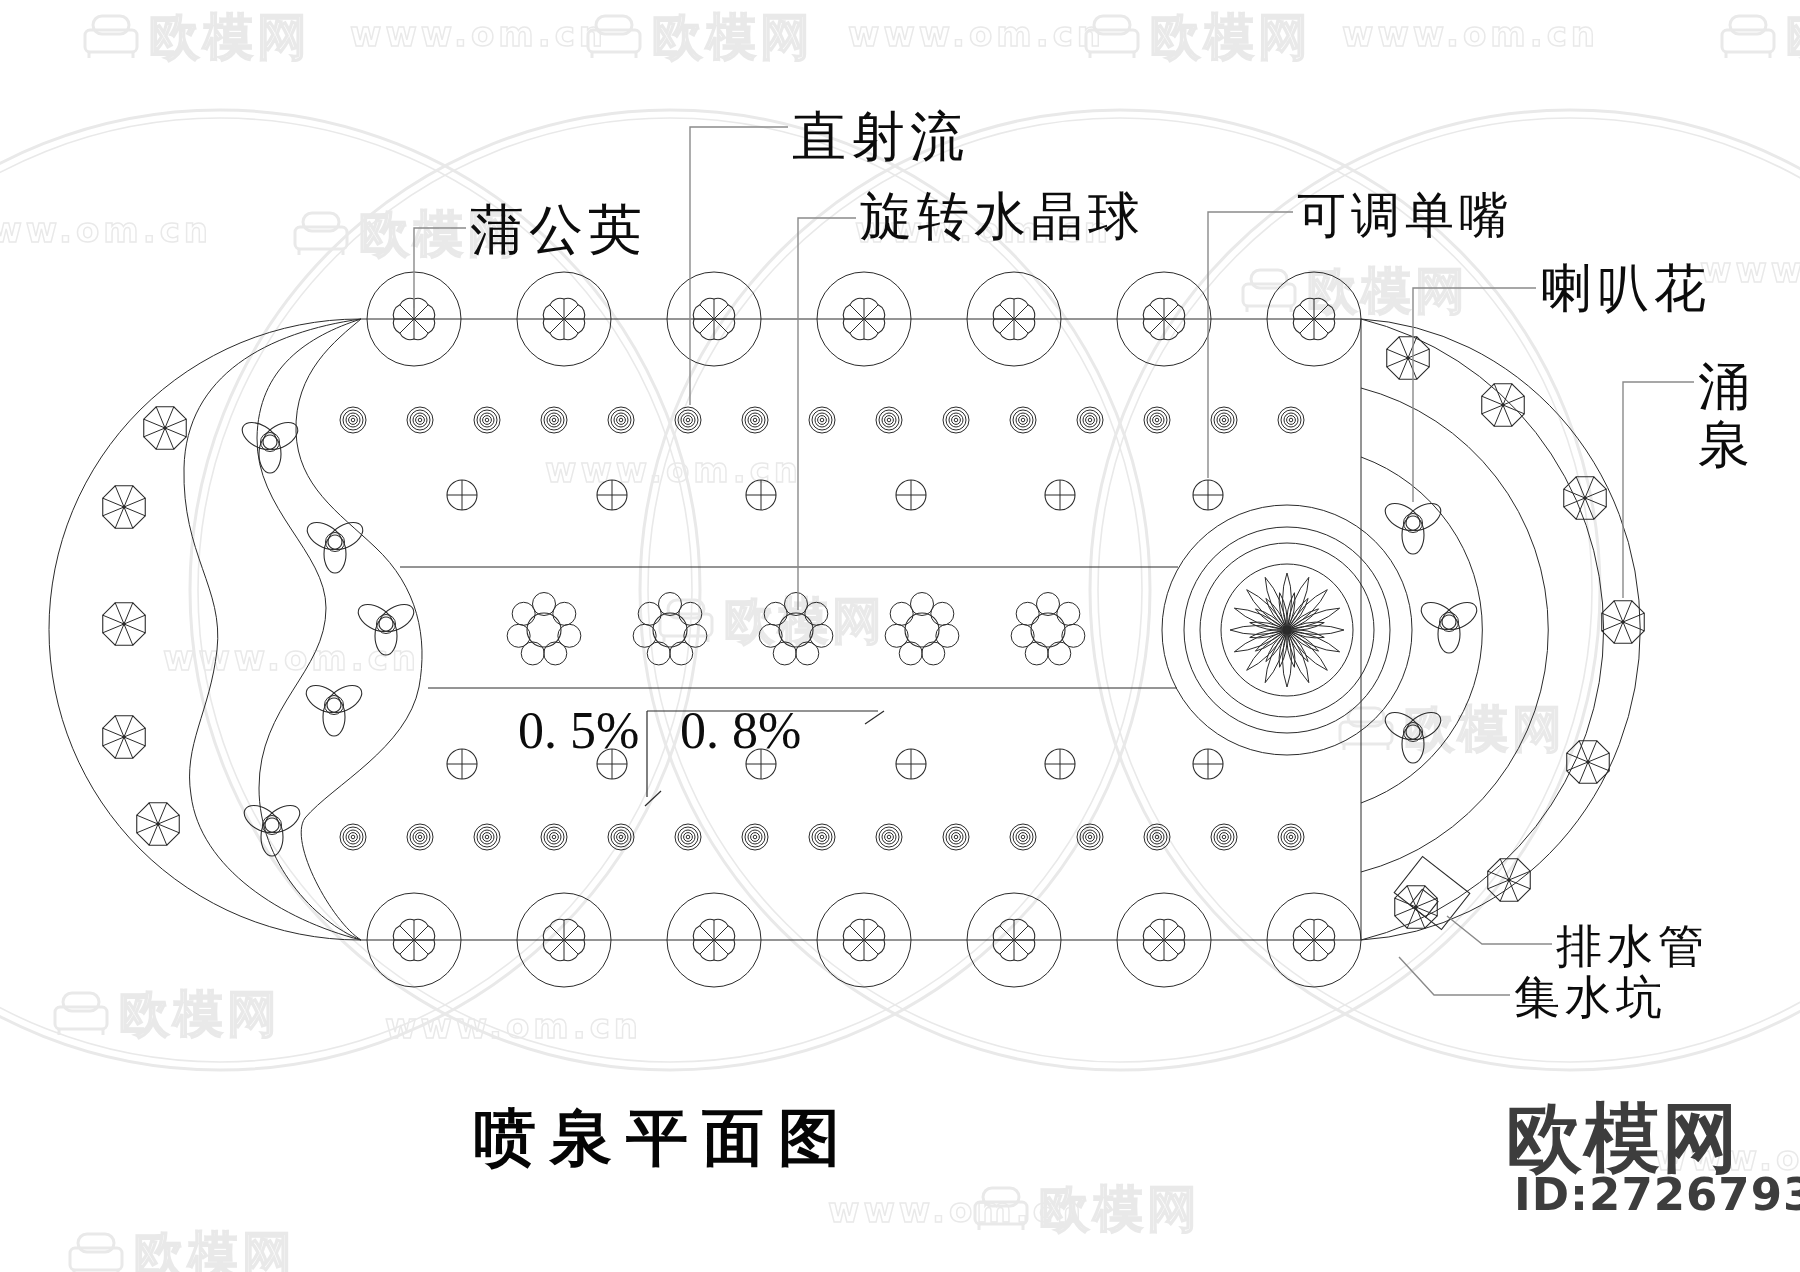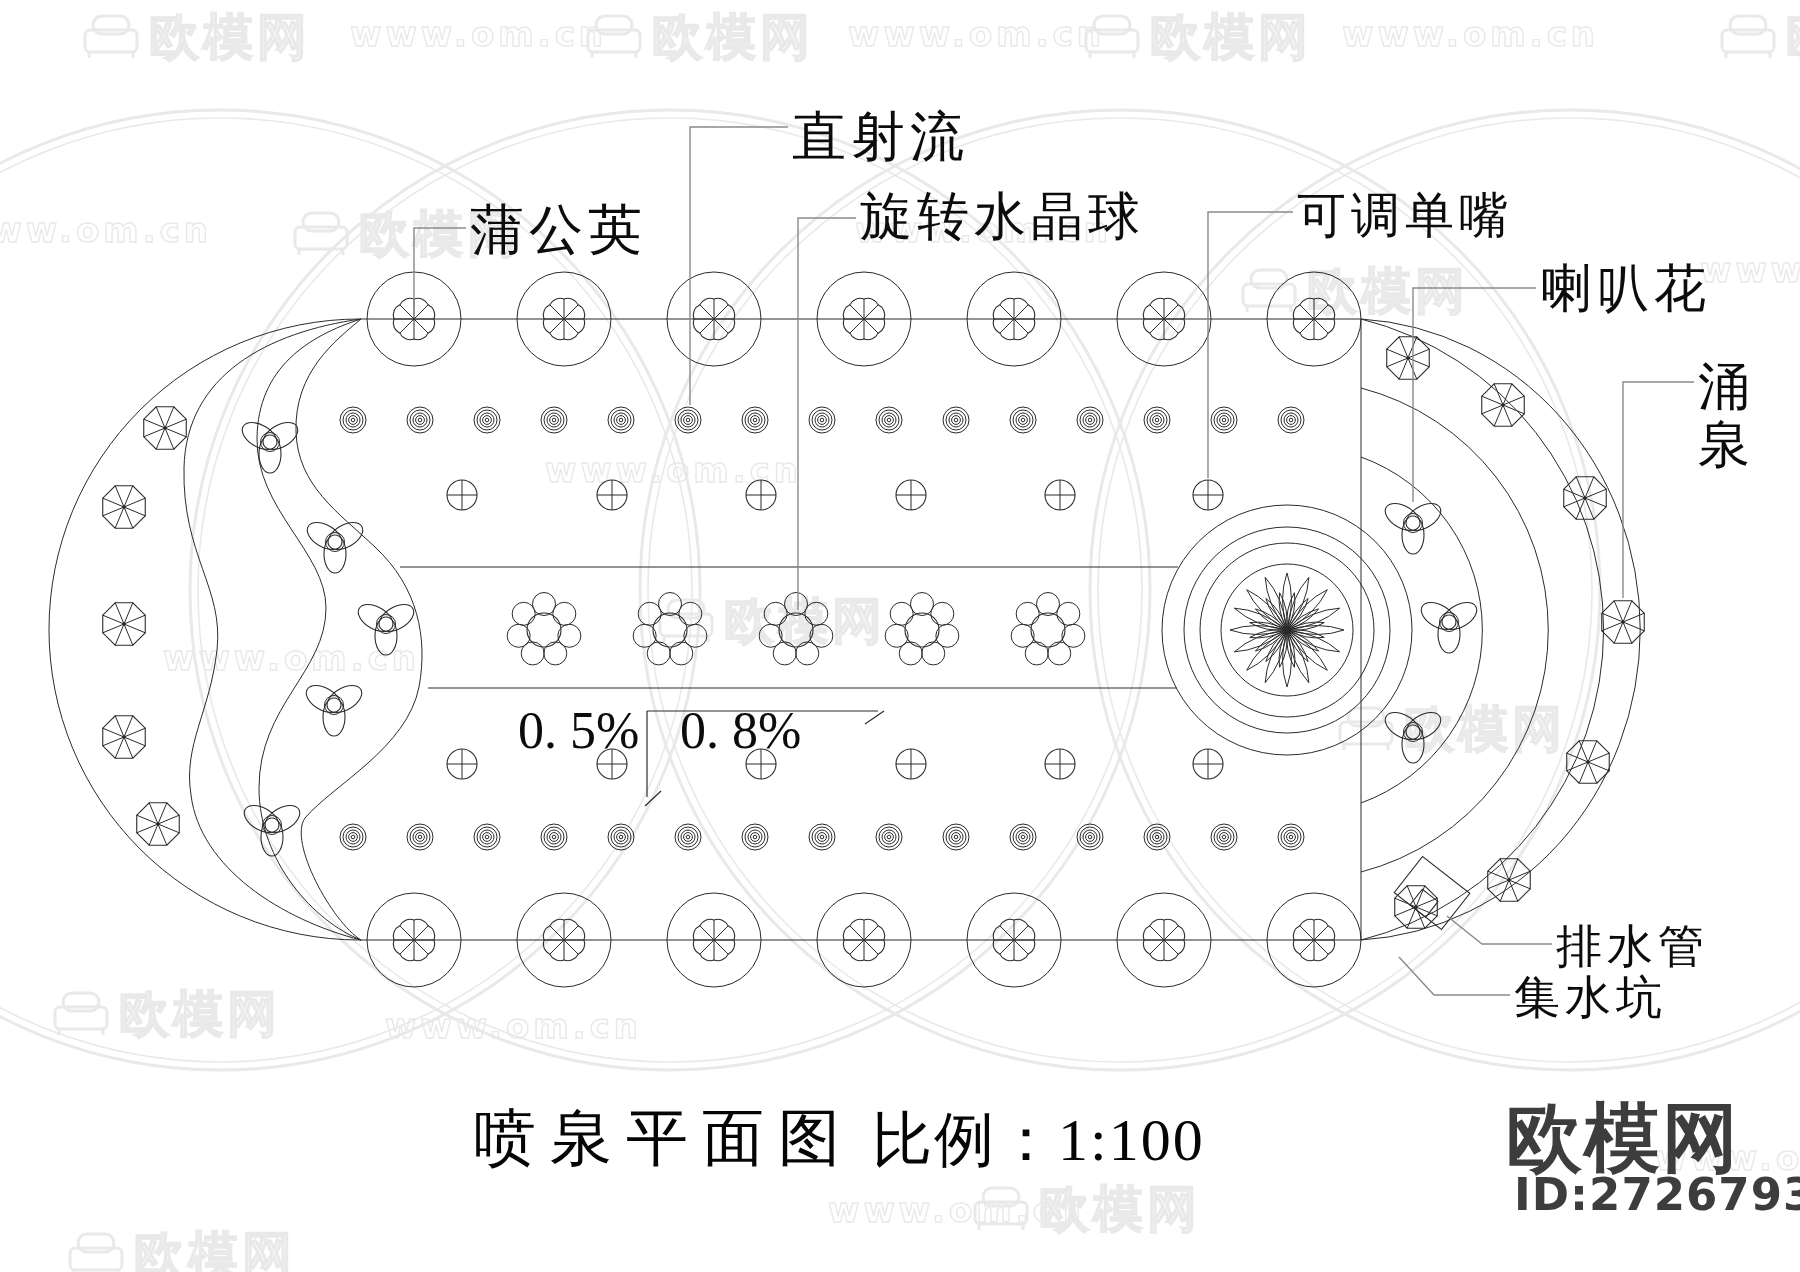--- a/index.html
+++ b/index.html
@@ -1,19 +1,19 @@
 <!DOCTYPE html>
 <html><head>
 <meta charset="utf-8">
 <style>
   html,body{margin:0;padding:0;background:#fff;}
   .page{position:relative;width:1800px;height:1272px;background:#ffffff;overflow:hidden;
         font-family:"Liberation Serif","DejaVu Serif",serif;}
   svg{position:absolute;left:0;top:0;}
-  .title-row{position:absolute;color:#050505;white-space:nowrap;}
+  .title-row{position:absolute;color:#050505;white-space:nowrap;font-weight:bold;}
   #plan-title{left:474px;top:1096px;font-size:62px;letter-spacing:14px;}
   #plan-scale{left:872px;top:1100px;font-size:60px;letter-spacing:2px;}
   .brand{position:absolute;color:#3d3d3d;font-family:"DejaVu Sans","Liberation Sans",sans-serif;
          font-weight:bold;white-space:nowrap;}
   #brand-name{left:1506px;top:1088px;font-size:76px;letter-spacing:2px;}
   #brand-id{left:1514px;top:1168px;font-size:45px;font-weight:600;letter-spacing:1px;}
 </style>
 </head>
 <body>
 
@@ -901,17 +901,16 @@
         <polyline points="1623,598 1623,382 1694,382" fill="none" stroke="#8a8a8a" stroke-width="1.4"></polyline>
         <text x="1698" y="404" font-size="52" fill="#0c0c0c" style="font-family:&quot;Liberation Serif&quot;,&quot;DejaVu Serif&quot;,serif;letter-spacing:5px"><tspan x="1698" y="404">涌</tspan><tspan x="1698" y="462">泉</tspan></text>
         <polyline points="1447,916 1482,944 1552,944" fill="none" stroke="#8a8a8a" stroke-width="1.4"></polyline>
         <text x="1556" y="962" font-size="46" fill="#0c0c0c" style="font-family:&quot;Liberation Serif&quot;,&quot;DejaVu Serif&quot;,serif;letter-spacing:5px">排水管</text>
         <polyline points="1399,957 1434,995 1510,995" fill="none" stroke="#8a8a8a" stroke-width="1.4"></polyline>
         <text x="1514" y="1013" font-size="46" fill="#0c0c0c" style="font-family:&quot;Liberation Serif&quot;,&quot;DejaVu Serif&quot;,serif;letter-spacing:5px">集水坑</text>
       </g>
     </svg>
 
   <div class="title-row" id="plan-title">喷泉平面图</div>
-  <div class="title-row" id="plan-scale">比例：1:100</div>
 
   <div class="brand" id="brand-name">欧模网</div>
   <div class="brand" id="brand-id">ID:2726793</div>
 </div>
 
 </body></html>

